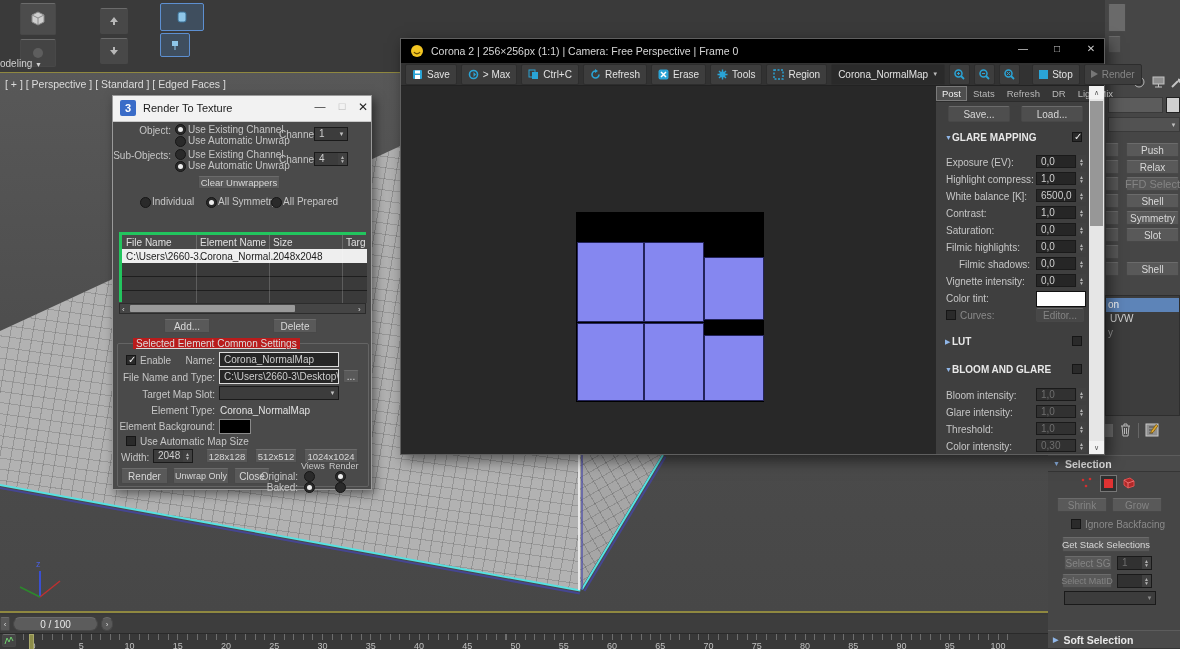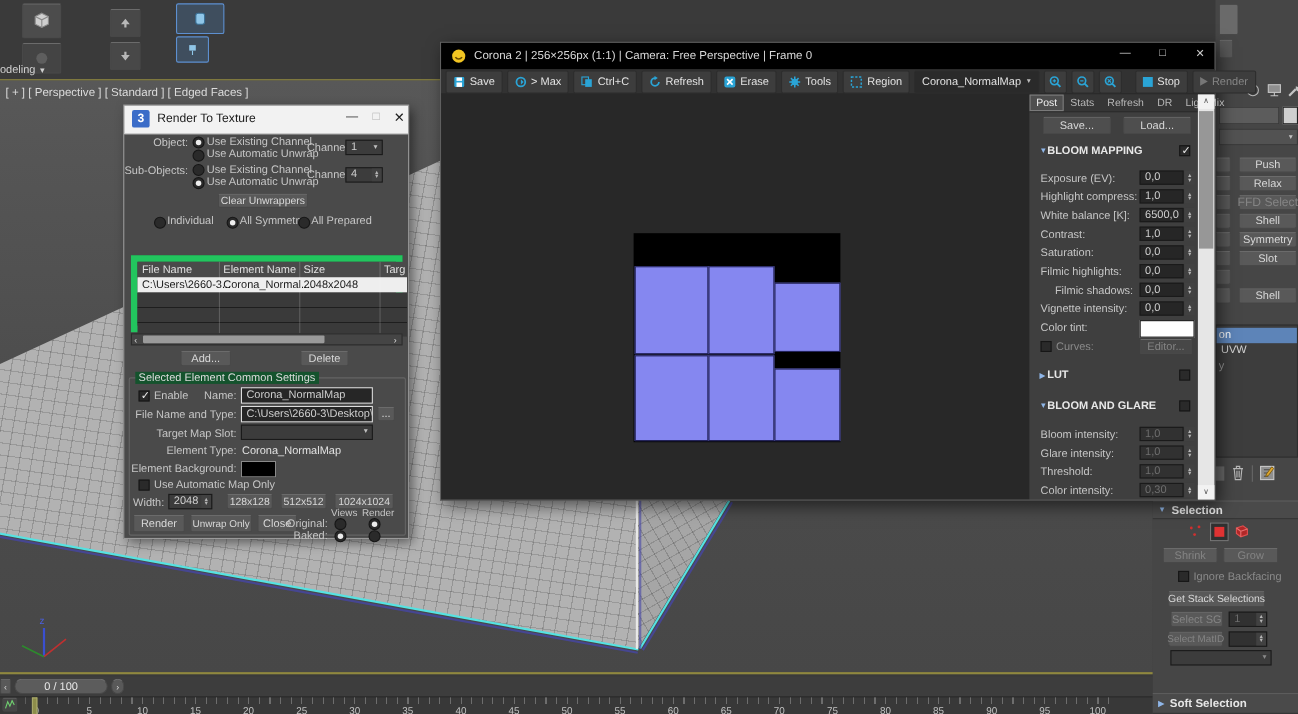--- a/index.html
+++ b/index.html
@@ -301,21 +301,21 @@
     <div class="btn" style="left:85px;top:80px;width:82px;height:13px;font-size:9.5px;">Clear Unwrappers</div>
 
     <span class="radio" style="left:27px;top:101px;"></span>
     <div class="lbl" style="left:39px;top:100px;">Individual</div>
     <span class="radio sel" style="left:93px;top:101px;"></span>
     <div class="lbl" style="left:105px;top:100px;">All Symmetry</div>
     <span class="radio" style="left:158px;top:101px;"></span>
     <div class="lbl" style="left:170px;top:100px;">All Prepared</div>
 
 
-    <div class="abs" style="left:6px;top:136px;width:247px;height:70px;background:#333;border:6px solid #22c55e;box-sizing:border-box;">
+    <div class="abs" style="left:6px;top:136px;width:247px;height:70px;background:#333;border:3px solid #22c55e;box-sizing:border-box;">
       <div class="abs" style="left:0;top:0;width:245px;height:14px;background:#4a4a4a;border-bottom:1px solid #222;">
         <span class="lbl" style="left:4px;top:2px;color:#e0e0e0;">File Name</span>
         <span class="lbl" style="left:78px;top:2px;color:#e0e0e0;">Element Name</span>
         <span class="lbl" style="left:151px;top:2px;color:#e0e0e0;">Size</span>
         <span class="lbl" style="left:224px;top:2px;color:#e0e0e0;">Targ</span>
       </div>
       <div class="abs" style="left:0;top:14px;width:245px;height:14px;background:#eee;color:#1a1a1a;">
         <span class="lbl" style="left:4px;top:2px;color:#1a1a1a;">C:\Users\2660-3...</span>
         <span class="lbl" style="left:78px;top:2px;color:#1a1a1a;">Corona_Normal...</span>
         <span class="lbl" style="left:151px;top:2px;color:#1a1a1a;">2048x2048</span>
@@ -330,21 +330,21 @@
     <div class="abs" style="left:6px;top:207px;width:247px;height:11px;background:#454545;border:1px solid #2c2c2c;box-sizing:border-box;">
       <span class="lbl" style="left:2px;top:0px;color:#ddd;font-size:8px;">‹</span>
       <div class="abs" style="left:10px;top:1px;width:165px;height:7px;background:#9a9a9a;border-radius:1px;"></div>
       <span class="lbl" style="left:238px;top:0px;color:#ddd;font-size:8px;">›</span>
     </div>
 
     <div class="btn" style="left:51px;top:223px;width:46px;height:14px;">Add...</div>
     <div class="btn" style="left:160px;top:223px;width:44px;height:14px;">Delete</div>
 
     <div class="abs" style="left:4px;top:247px;width:252px;height:144px;border:1px solid #646464;border-radius:2px;box-sizing:border-box;"></div>
-    <div class="lbl" style="left:10px;top:242px;background:#14532d;padding:0 3px;color:#dcdcdc;">Selected Element Common Settings</div>
+    <div class="lbl" style="left:20px;top:242px;background:#b91c1c;padding:0 3px;color:#dcdcdc;text-decoration:underline;">Selected Element Common Settings</div>
 
     <span class="check on" style="left:13px;top:259px;"></span>
     <div class="lbl" style="left:27px;top:259px;">Enable</div>
     <div class="lbl r" style="left:60px;top:259px;width:42px;">Name:</div>
     <div class="field" style="left:106px;top:256px;width:120px;height:15px;border:1px solid #dcdcdc;line-height:14px;">Corona_NormalMap</div>
 
     <div class="lbl r" style="left:10px;top:276px;width:92px;">File Name and Type:</div>
     <div class="field" style="left:106px;top:273px;width:120px;height:15px;border:1px solid #dcdcdc;line-height:14px;">C:\Users\2660-3\Desktop\Corona_</div>
     <div class="btn" style="left:230px;top:274px;width:16px;height:13px;">...</div>
 
@@ -353,21 +353,21 @@
       <span class="dd-arr" style="background:transparent;">▼</span>
     </div>
 
     <div class="lbl r" style="left:30px;top:309px;width:72px;">Element Type:</div>
     <div class="lbl" style="left:107px;top:309px;color:#e2e2e2;">Corona_NormalMap</div>
 
     <div class="lbl r" style="left:6px;top:325px;width:96px;">Element Background:</div>
     <div class="abs" style="left:106px;top:323px;width:30px;height:13px;background:#000;border:1px solid #8a8a8a;"></div>
 
     <span class="check" style="left:13px;top:340px;"></span>
-    <div class="lbl" style="left:27px;top:340px;">Use Automatic Map Only</div>
+    <div class="lbl" style="left:27px;top:340px;">Use Automatic Map Size</div>
 
     <div class="lbl" style="left:8px;top:356px;">Width:</div>
     <div class="field" style="left:40px;top:353px;width:40px;height:14px;background:#3c3c3c;">
       <span>2048</span>
       <span class="spin-arr">▲<br>▼</span>
     </div>
     <div class="btn" style="left:93px;top:353px;width:42px;height:14px;font-size:9.5px;">128x128</div>
     <div class="btn" style="left:142px;top:353px;width:42px;height:14px;font-size:9.5px;">512x512</div>
     <div class="btn" style="left:191px;top:353px;width:54px;height:14px;font-size:9.5px;">1024x1024</div>
 
@@ -500,21 +500,21 @@
         <div class="tab">Stats</div>
         <div class="tab">Refresh</div>
         <div class="tab">DR</div>
         <div class="tab">LightMix</div>
       </div>
       <div class="btn" style="left:12px;top:20px;width:62px;height:16px;background:#4e4e4e;">Save...</div>
       <div class="btn" style="left:85px;top:20px;width:62px;height:16px;background:#4e4e4e;">Load...</div>
 
       <div class="abs" style="left:0;top:44px;width:153px;height:15px;">
         <span class="tri" style="position:absolute;left:4px;top:4px;">▼</span>
-        <span class="lbl bold" style="left:16px;top:2px;">BLOOM MAPPING</span>
+        <span class="lbl bold" style="left:16px;top:2px;">GLARE MAPPING</span>
         <span class="check on" style="left:136px;top:2px;"></span>
       </div>
 
       <div class="lbl" style="left:10px;top:71px;">Exposure (EV):</div>
       <div class="field" style="left:100px;top:69px;width:40px;height:13px;"><span>0,0</span></div>
       <span class="spin-arr" style="left:141px;top:69px;height:13px;position:absolute;">▲<br>▼</span>
 
       <div class="lbl" style="left:10px;top:88px;">Highlight compress:</div>
       <div class="field" style="left:100px;top:86px;width:40px;height:13px;"><span>1,0</span></div>
       <span class="spin-arr" style="left:141px;top:86px;height:13px;position:absolute;">▲<br>▼</span>

